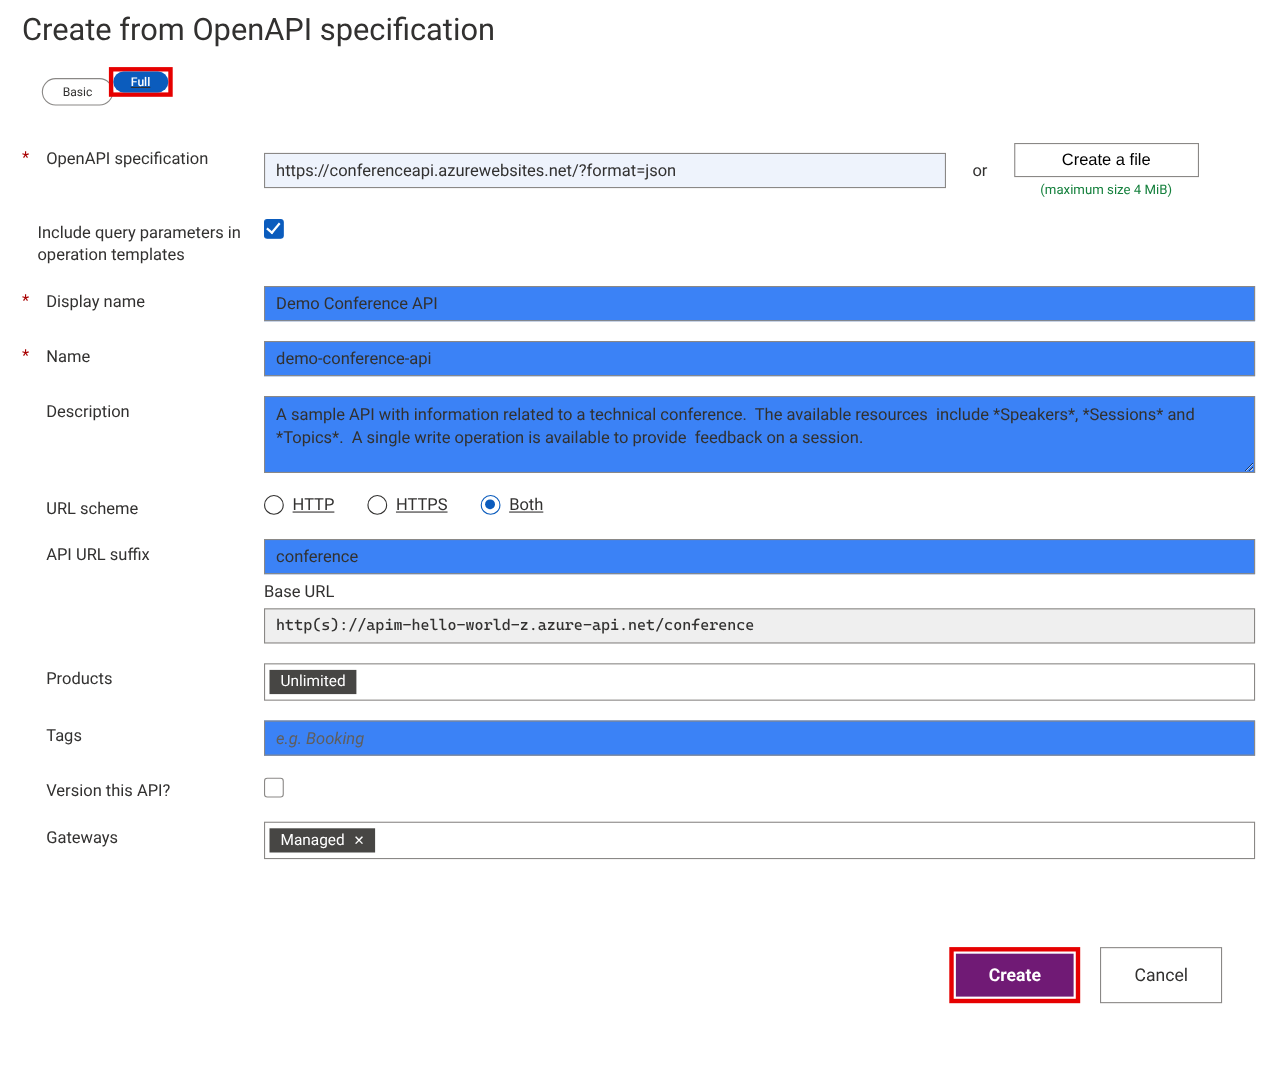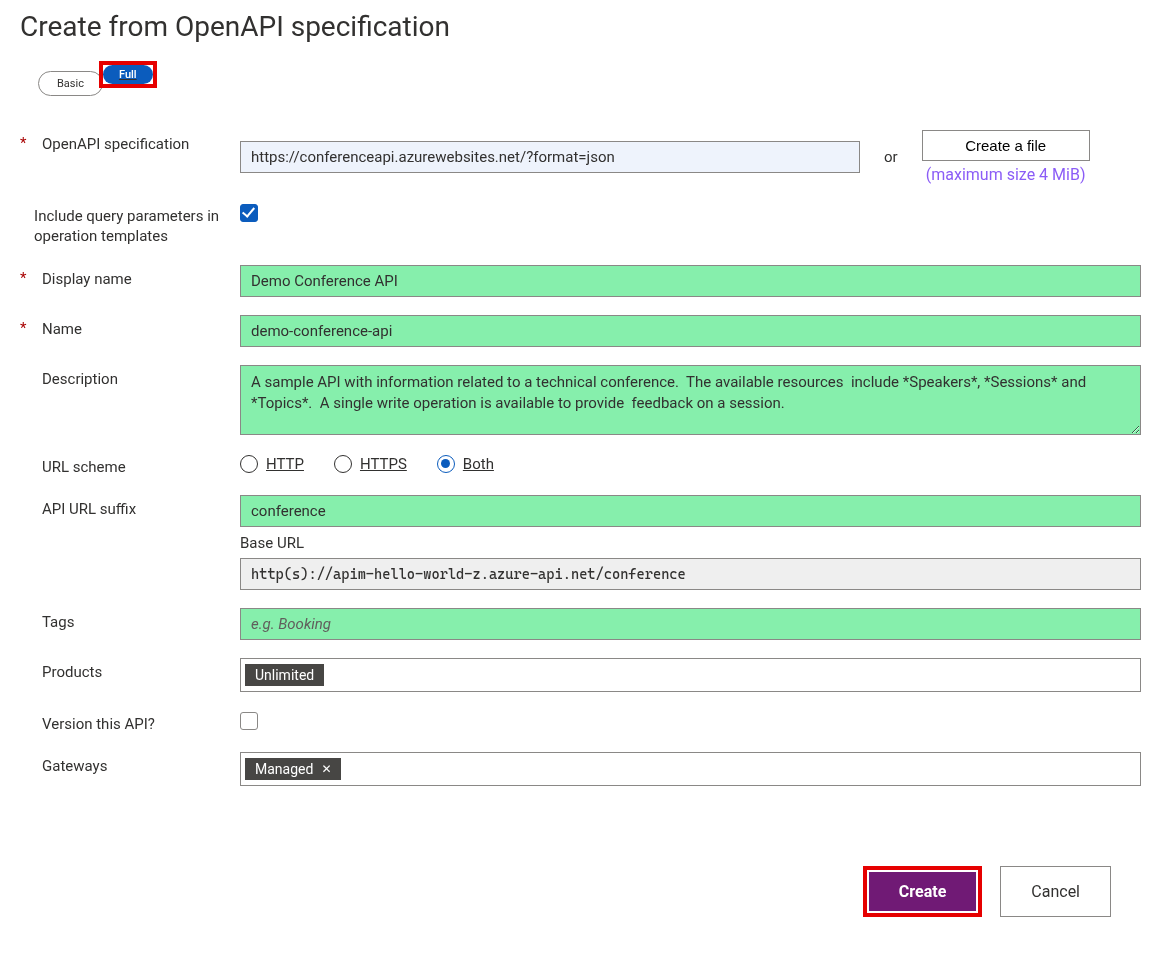--- a/index.html
+++ b/index.html
@@ -86,21 +86,21 @@
     gap: 18px;
   }
   input[type="text"].text-input,
   textarea.text-area {
     width: 100%;
     border: 1px solid #8a8886;
     font-family: inherit;
     font-size: 15px;
     padding: 6px 10px;
     color: #323130;
-    background: #86efac;
+    background: #3b82f6;
   }
   textarea.text-area {
     height: 70px;
     resize: both;
     line-height: 1.4;
   }
   input[type="text"].text-input::placeholder {
     color: #605e5c;
     font-style: italic;
   }
@@ -117,22 +117,22 @@
   .file-btn {
     border: 1px solid #8a8886;
     background: #fff;
     padding: 6px 24px;
     font-size: 15px;
     cursor: pointer;
     width: 168px;
     text-align: center;
   }
   .file-hint {
-    font-size: 16px;
-    color: #8b5cf6;
+    font-size: 12px;
+    color: #15803d;
     margin-top: 4px;
     text-align: right;
   }
   
   .chk {
     appearance: none;
     width: 18px;
     height: 18px;
     margin: 2px 0 0 0;
     border: 1px solid #8a8886;
@@ -332,38 +332,38 @@
       <div class="field-col">
         <input type="text" class="text-input" value="conference" style="">
         <div class="base-url-label">Base URL</div>
         <div class="base-url-val">http(s)://apim-hello-world-z.azure-api.net/conference</div>
       </div>
     </div>
 
     <div class="row">
       <div class="label-col">
         <div class="req"></div>
-        <div class="label-text">Tags</div>
-      </div>
-      <div class="field-col">
-        <input type="text" class="text-input" placeholder="e.g. Booking" style="">
-      </div>
-    </div>
-
-    <div class="row">
-      <div class="label-col">
-        <div class="req"></div>
         <div class="label-text">Products</div>
       </div>
       <div class="field-col">
         <div class="chip-box">
           <div class="chip">
             <span>Unlimited</span>
           </div>
         </div>
+      </div>
+    </div>
+
+    <div class="row">
+      <div class="label-col">
+        <div class="req"></div>
+        <div class="label-text">Tags</div>
+      </div>
+      <div class="field-col">
+        <input type="text" class="text-input" placeholder="e.g. Booking" style="">
       </div>
     </div>
 
     <div class="row">
       <div class="label-col">
         <div class="req"></div>
         <div class="label-text">Version this API?</div>
       </div>
       <div class="field-col">
         <div class="chk"></div>

